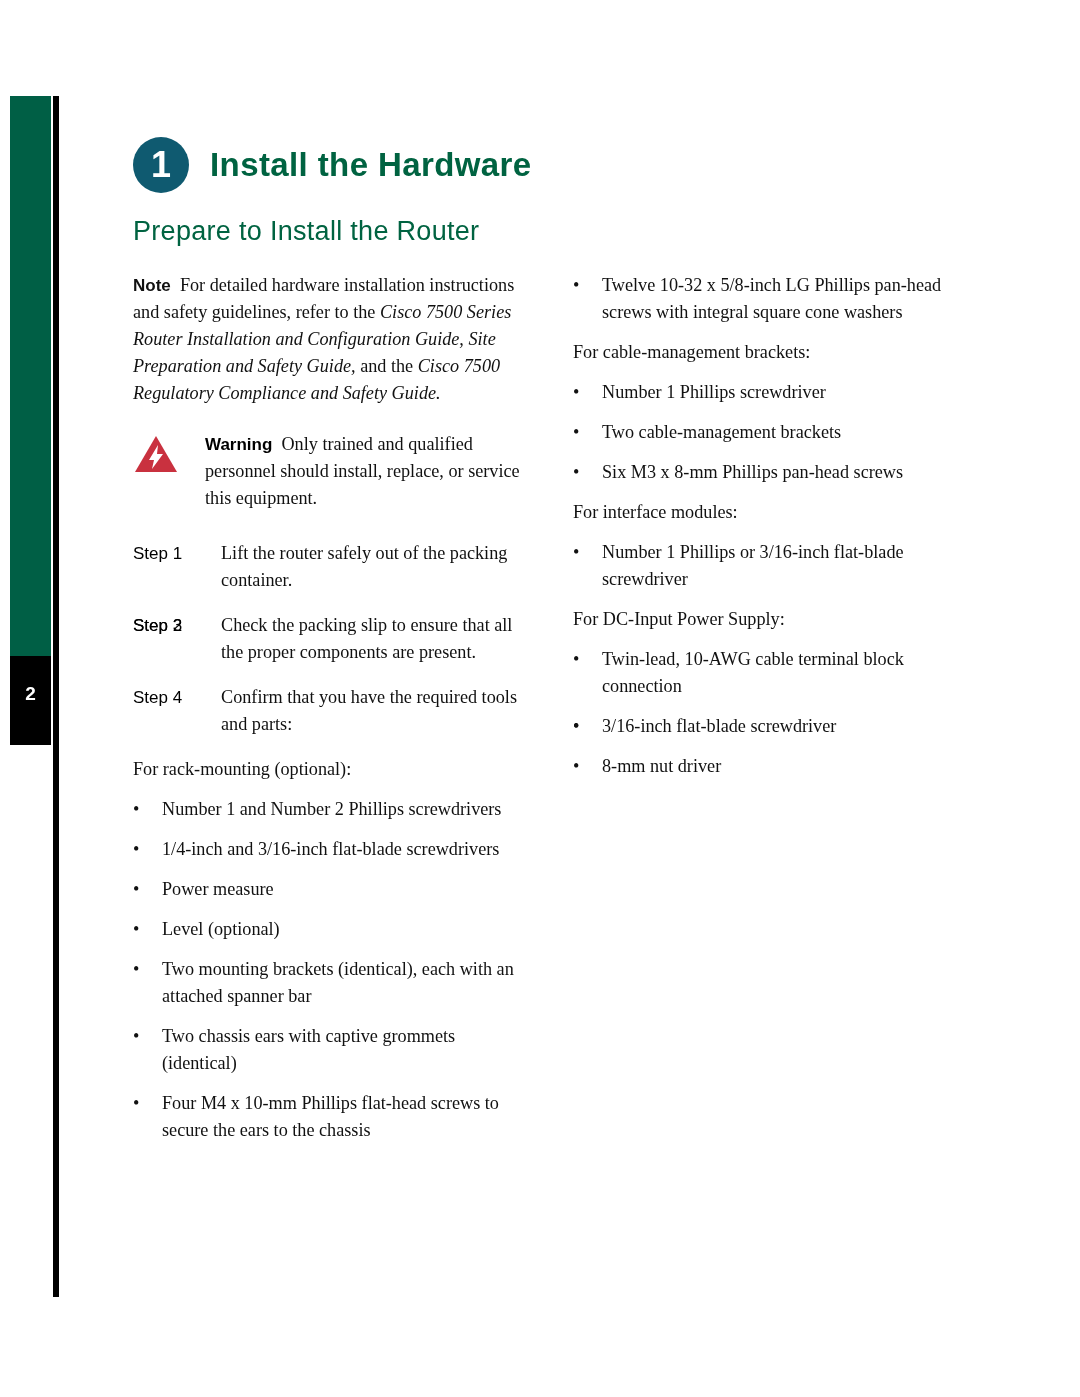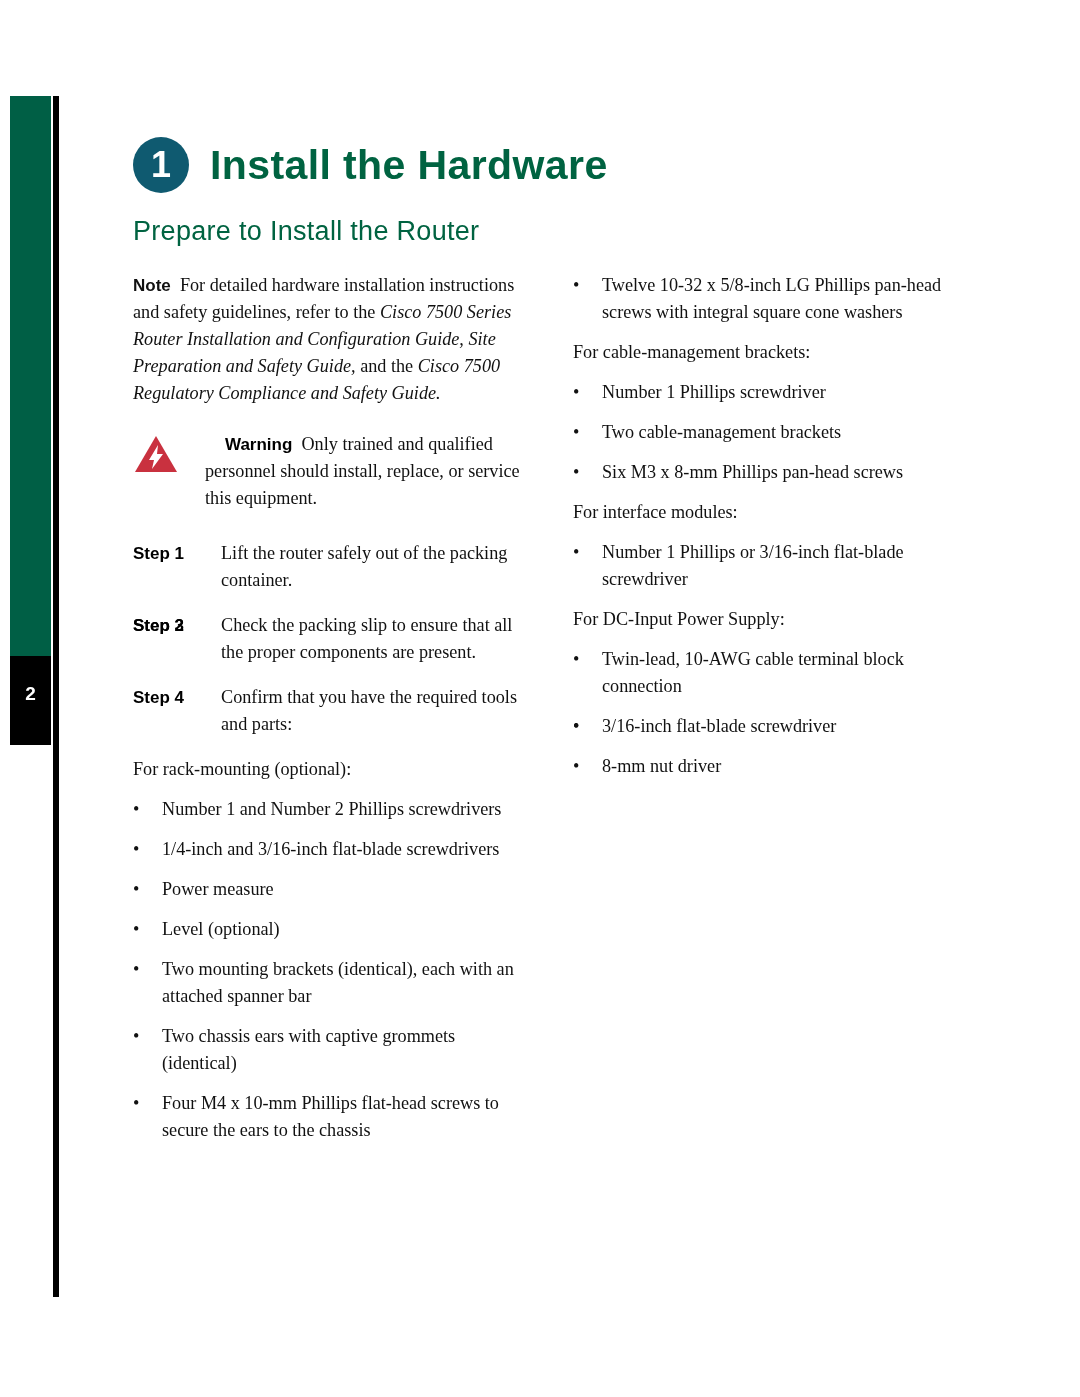--- a/index.html
+++ b/index.html
@@ -74,21 +74,21 @@
     display: flex;
     align-items: center;
     justify-content: center;
     flex: none;
   }
   #main-title {
     margin-left: 21px;
     color: #006341;
     font-family: "Liberation Sans", sans-serif;
     font-weight: bold;
-    font-size: 41px;
+    font-size: 33px;
     letter-spacing: 0.4px;
     white-space: nowrap;
   }
   #sub-title {
     position: absolute;
     left: 133px;
     top: 216px;
     color: #006341;
     font-family: "Liberation Sans", sans-serif;
     font-weight: normal;
@@ -115,40 +115,39 @@
   .label-block {
     position: relative;
     padding-left: 88px;
     margin-bottom: 18px;
   }
   .label-block .lbl {
     position: absolute;
     left: 0;
     top: 0;
     font-family: "Liberation Sans", sans-serif;
-    font-weight: bold;
+    font-weight: normal;
     font-size: 17px;
     line-height: 27px;
     color: #000;
   }
   .step-block { padding-left: 88px; }
 
   
   .warn-block {
     position: relative;
     padding-left: 72px;
     margin-bottom: 22px;
     min-height: 48px;
   }
   .warn-block .lbl {
     font-family: "Liberation Sans", sans-serif;
     font-weight: bold;
     font-size: 17px;
     color: #000;
-    margin-left: 20px;
   }
   .warn-icon {
     position: absolute;
     left: 0px;
     top: 2px;
     width: 46px;
     height: 42px;
   }
 
   

